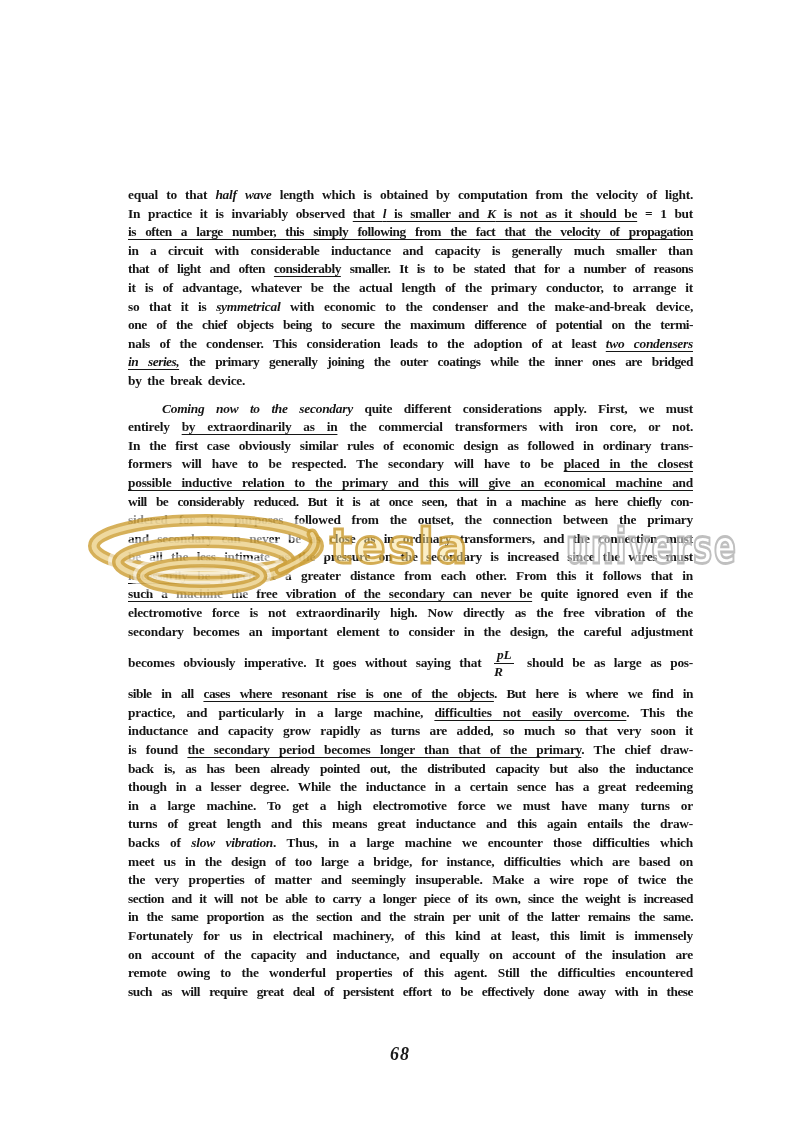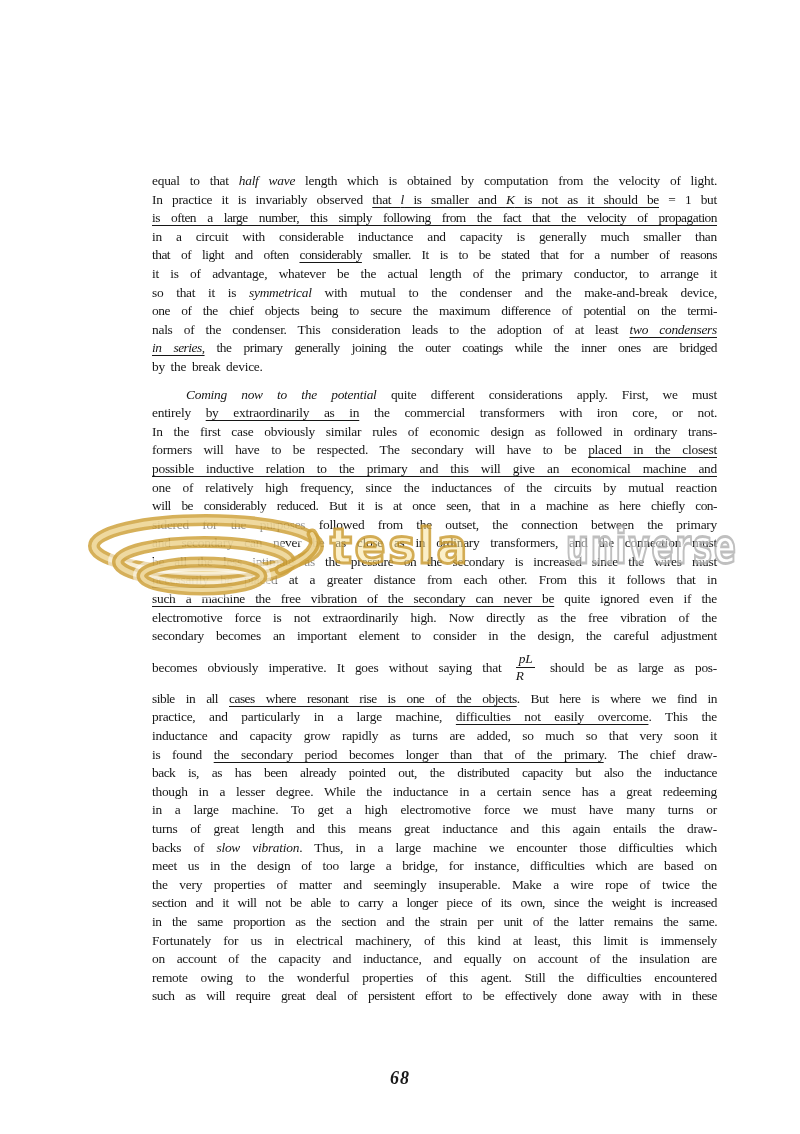--- a/index.html
+++ b/index.html
@@ -4,23 +4,23 @@
 <style>
   html,body{margin:0;padding:0;}
   body{
     width:800px;height:1134px;background:#ffffff;position:relative;
     font-family:"Liberation Serif", serif;overflow:hidden;
   }
   .page{position:absolute;inset:0;background:#ffffff;}
 
   
   #textblock{
-    position:absolute;left:128px;top:172px;width:565px;
-    color:#161616;font-size:13.4px;font-weight:normal;
-    letter-spacing:-0.25px;word-spacing:-0.8px;margin-left:24px;
+    position:absolute;left:128px;top:186px;width:565px;
+    color:#161616;font-size:13.4px;font-weight:bold;
+    letter-spacing:-0.25px;word-spacing:-0.8px;
   }
   .para + .para{margin-top:9px;}
   .line{
     height:18.6px;line-height:18.6px;white-space:nowrap;
     text-align:justify;text-align-last:justify;
   }
   .line.short{text-align-last:left;word-spacing:2.6px;}
   .line.indent{text-indent:34px;}
   .line.tight{letter-spacing:-0.5px;word-spacing:-1.9px;}
   .line.tall{height:44px;line-height:44px;}
@@ -36,21 +36,20 @@
     font-style:italic;margin:0 4px 3px 4px;
   }
   .frac .num{display:block;line-height:15px;border-bottom:1.5px solid #161616;padding:0 3px 1px 3px;}
   .frac .den{display:block;line-height:15px;}
 
   
   #pagenum{
     position:absolute;left:0;top:1044px;width:800px;text-align:center;
     font-size:18px;font-weight:bold;font-style:italic;color:#1a1a1a;
     letter-spacing:1px;
-    margin-top:24px;
   }
 
   
   #watermark{position:absolute;left:0;top:512px;width:647px;height:90px;pointer-events:none;opacity:0.95;}
   #wm-logo{position:absolute;left:84px;top:0px;}
   .wm-word{
     position:absolute;top:8px;
     font-family:"DejaVu Sans", sans-serif;font-weight:bold;
     font-size:52px;line-height:52px;letter-spacing:3px;
     transform-origin:left center;
@@ -72,33 +71,32 @@
 <div class="page">
 
   <div id="textblock">
       <div class="para">
         <div class="line"><span class="seg-p">equal to that </span><span class="seg-i">half wave</span><span class="seg-p"> length which is obtained by computation from the velocity of light.</span></div>
         <div class="line"><span class="seg-p">In practice it is invariably observed </span><span class="seg-u">that </span><span class="seg-i seg-u">l</span><span class="seg-u"> is smaller and </span><span class="seg-i seg-u">K</span><span class="seg-u"> is not as it should be</span><span class="seg-p"> = 1 but</span></div>
         <div class="line tight"><span class="seg-u">is often a large number, this simply following from the fact that the velocity of propagation</span></div>
         <div class="line"><span class="seg-p">in a circuit with considerable inductance and capacity is generally much smaller than</span></div>
         <div class="line tight"><span class="seg-p">that of light and often </span><span class="seg-u">considerably</span><span class="seg-p"> smaller. It is to be stated that for a number of reasons</span></div>
         <div class="line"><span class="seg-p">it is of advantage, whatever be the actual length of the primary conductor, to arrange it</span></div>
-        <div class="line"><span class="seg-p">so that it is </span><span class="seg-i">symmetrical</span><span class="seg-p"> with mutual to the condenser and the make-and-break device,</span></div>
+        <div class="line"><span class="seg-p">so that it is </span><span class="seg-i">symmetrical</span><span class="seg-p"> with economic to the condenser and the make-and-break device,</span></div>
         <div class="line tight"><span class="seg-p">one of the chief objects being to secure the maximum difference of potential on the termi-</span></div>
         <div class="line"><span class="seg-p">nals of the condenser. This consideration leads to the adoption of at least </span><span class="seg-i seg-u">two condensers</span></div>
         <div class="line tight"><span class="seg-i seg-u">in series,</span><span class="seg-p"> the primary generally joining the outer coatings while the inner ones are bridged</span></div>
         <div class="line short"><span class="seg-p">by the break device.</span></div>
       </div>
       <div class="para">
-        <div class="line indent"><span class="seg-i">Coming now to the potential</span><span class="seg-p"> quite different considerations apply. First, we must</span></div>
+        <div class="line indent"><span class="seg-i">Coming now to the secondary</span><span class="seg-p"> quite different considerations apply. First, we must</span></div>
         <div class="line"><span class="seg-p">entirely </span><span class="seg-u">by extraordinarily as in</span><span class="seg-p"> the commercial transformers with iron core, or not.</span></div>
         <div class="line"><span class="seg-p">In the first case obviously similar rules of economic design as followed in ordinary trans-</span></div>
         <div class="line"><span class="seg-p">formers will have to be respected. The secondary will have to be </span><span class="seg-u">placed in the closest</span></div>
         <div class="line"><span class="seg-u">possible inductive relation to the primary and this will give an economical machine and</span></div>
-        <div class="line"><span class="seg-p">one of relatively high frequency, since the inductances of the circuits by mutual reaction</span></div>
         <div class="line tight"><span class="seg-p">will be considerably reduced. But it is at once seen, that in a machine as here chiefly con-</span></div>
         <div class="line"><span class="seg-p">sidered for the purposes followed from the outset, the connection between the primary</span></div>
         <div class="line"><span class="seg-p">and secondary can never be as close as in ordinary transformers, and the connection must</span></div>
         <div class="line"><span class="seg-p">be all the less intimate as the pressure on the secondary is increased since the wires must</span></div>
         <div class="line"><span class="seg-u">necessarily be</span><span class="seg-p"> placed at a greater distance from each other. From this it follows that in</span></div>
         <div class="line"><span class="seg-u">such a machine the free vibration of the secondary can never be</span><span class="seg-p"> quite ignored even if the</span></div>
         <div class="line"><span class="seg-p">electromotive force is not extraordinarily high. Now directly as the free vibration of the</span></div>
         <div class="line"><span class="seg-p">secondary becomes an important element to consider in the design, the careful adjustment</span></div>
         <div class="line tall"><span class="seg-p">becomes obviously imperative. It goes without saying that </span><span class="frac"><span class="num">pL</span><span class="den">R</span></span><span class="seg-p"> should be as large as pos-</span></div>
         <div class="line tight"><span class="seg-p">sible in all </span><span class="seg-u">cases where resonant rise is one of the objects</span><span class="seg-p">. But here is where we find in</span></div>

